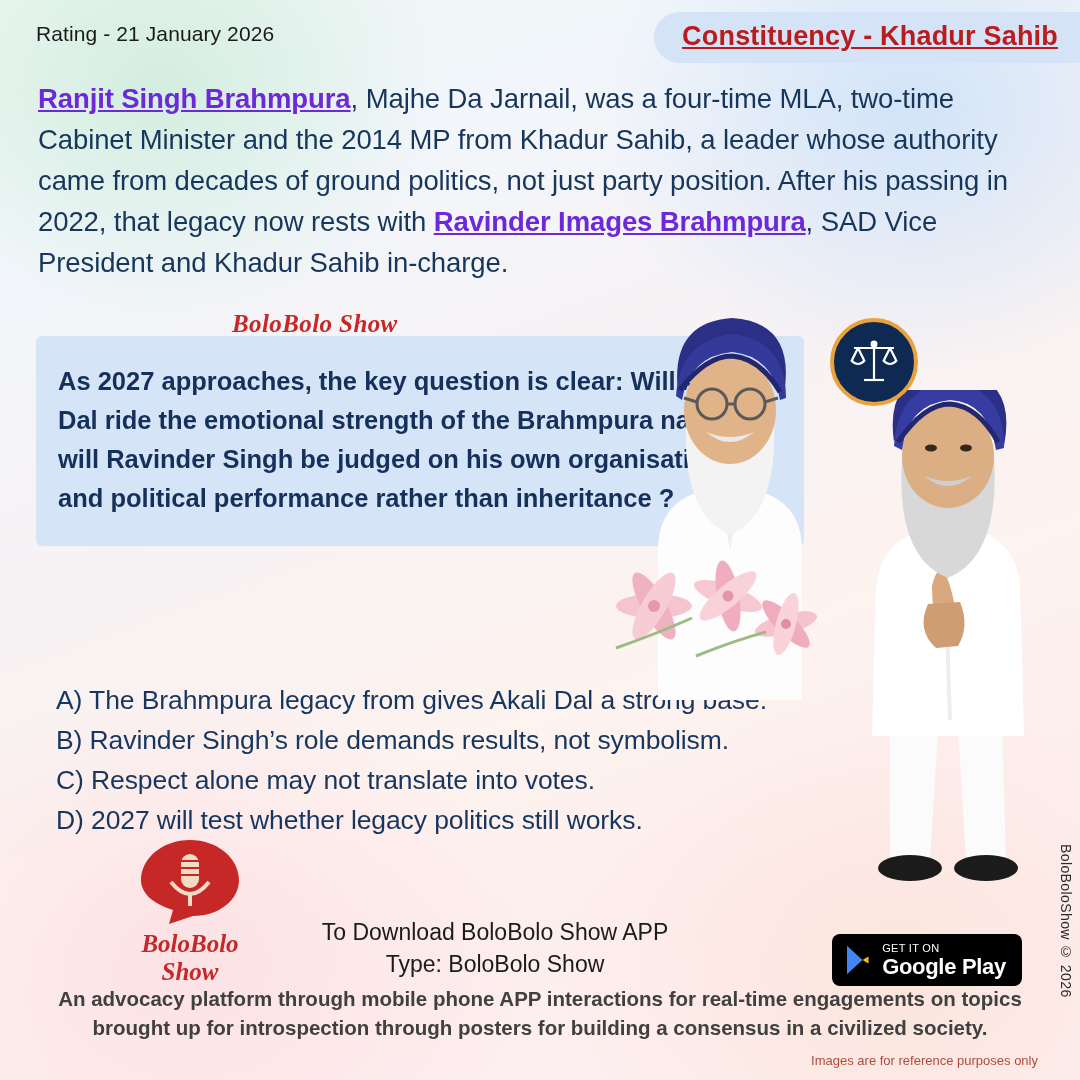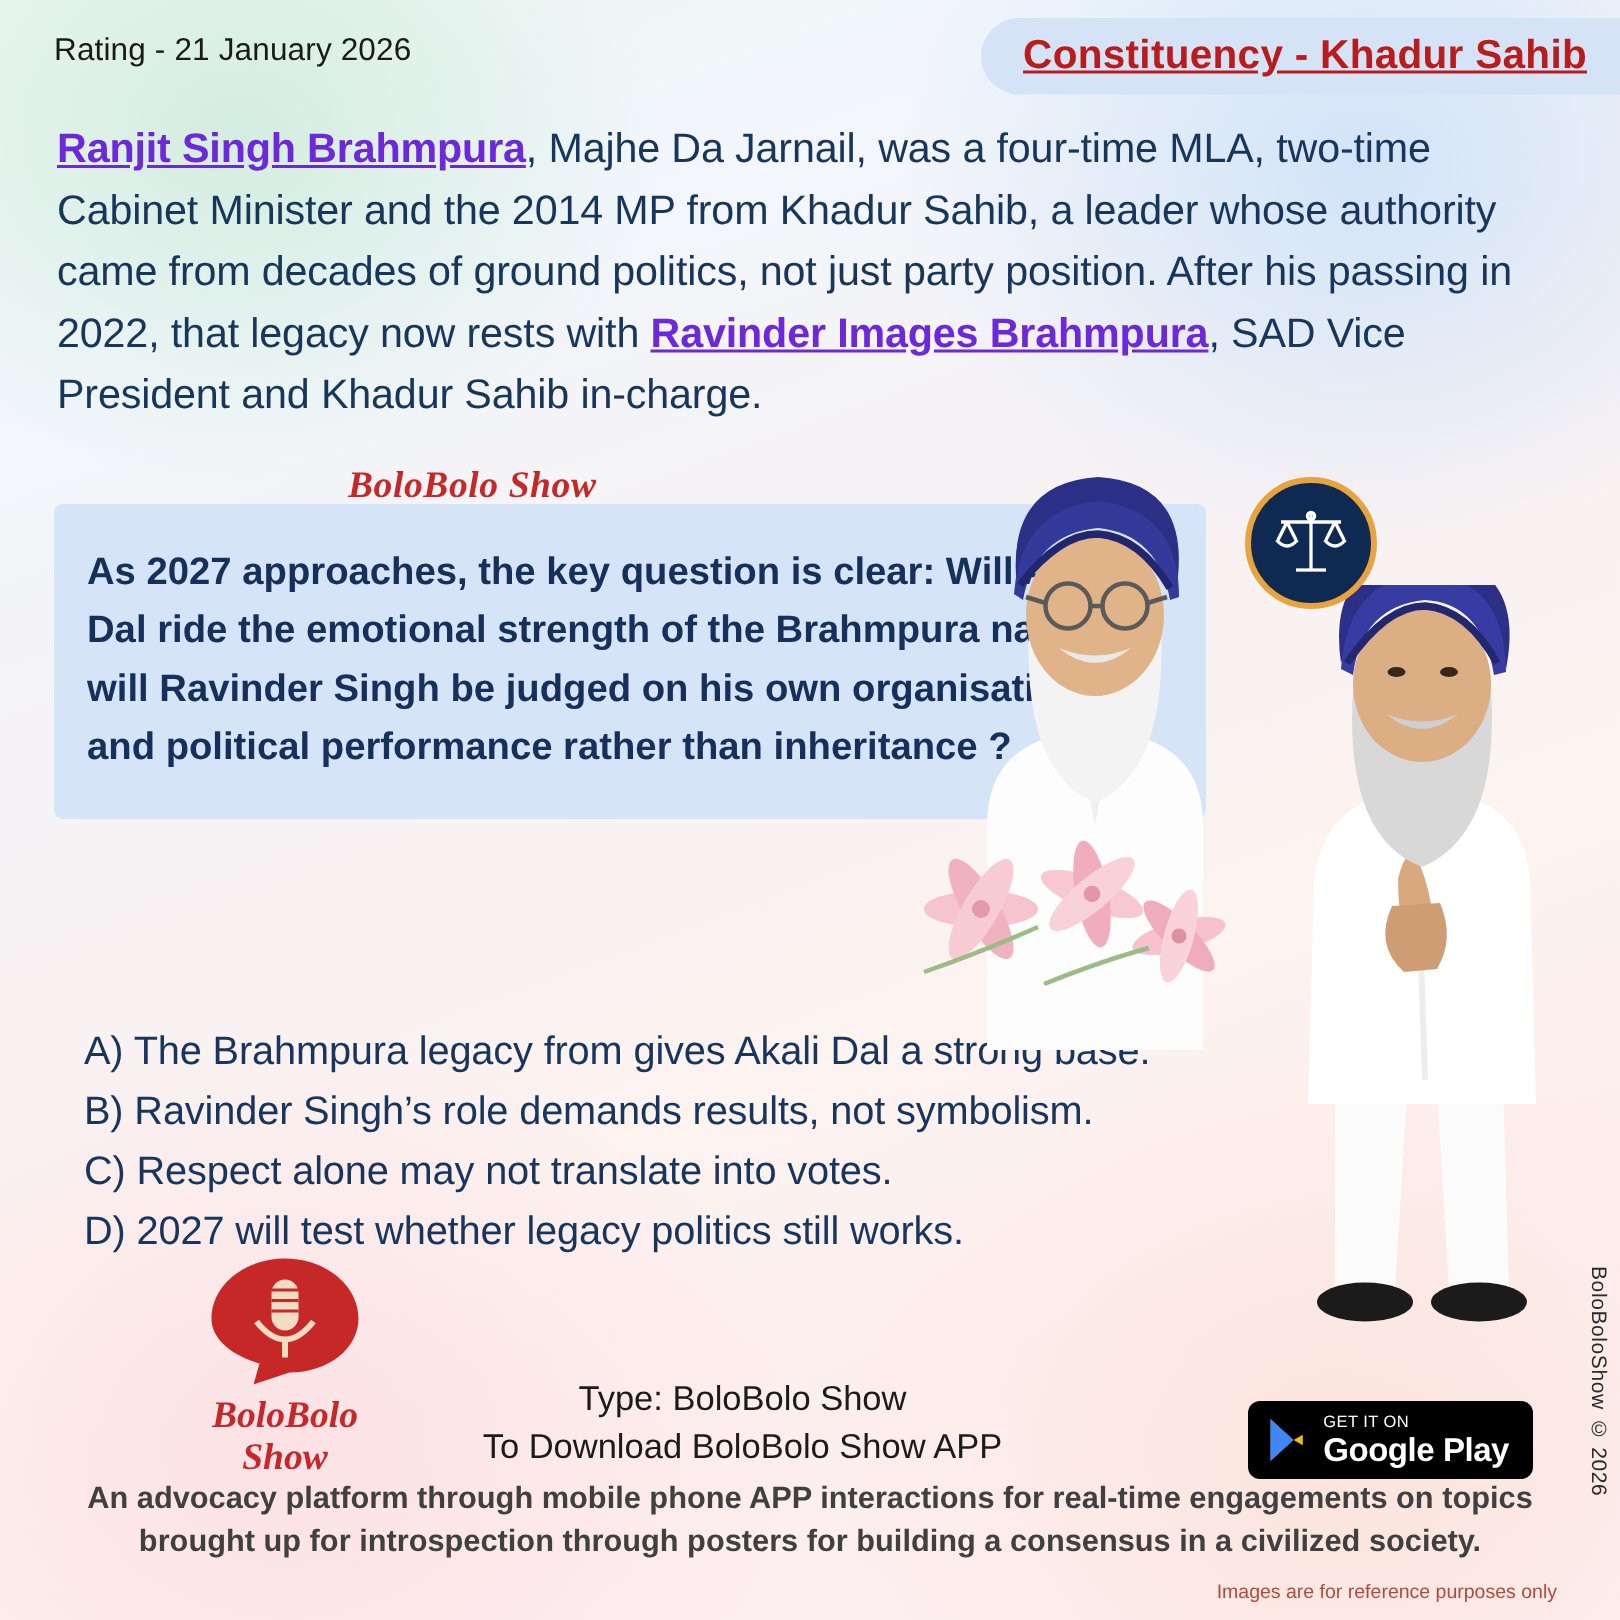--- a/index.html
+++ b/index.html
@@ -300,22 +300,22 @@
         <line x1="46" y1="30" x2="64" y2="30"></line>
         <line x1="46" y1="37" x2="64" y2="37"></line>
       </g>
       <path d="M36 44 Q55 68 74 44" stroke="#f2dcc4" stroke-width="4" fill="none"></path>
       <line x1="55" y1="56" x2="55" y2="68" stroke="#f2dcc4" stroke-width="4"></line>
     </svg>
     <div class="logo-text">BoloBolo Show</div>
   </div>
 
   <div class="download-text">
+    <div>To Download BoloBolo Show APP</div>
     <div>Type: BoloBolo Show</div>
-    <div>To Download BoloBolo Show APP</div>
   </div>
 
   <div class="store-badges">
     <div class="badge">
       <svg width="28" height="30" viewBox="0 0 28 30">
         <path d="M3 1 L18 15 L3 29 Z" fill="#34a853"></path>
         <path d="M3 1 L18 15 L3 29 Z" fill="none"></path>
         <path d="M3 1 L18 15 L3 29 Z" fill="#4285f4" opacity="0"></path>
         <path d="M3 1 L13.5 10.5 L18.5 15 L13.5 19.5 L3 29 Z" fill="#4285f4"></path>
         <path d="M3 1 L18.5 15 L13.5 10.5 Z" fill="#34a853"></path>

